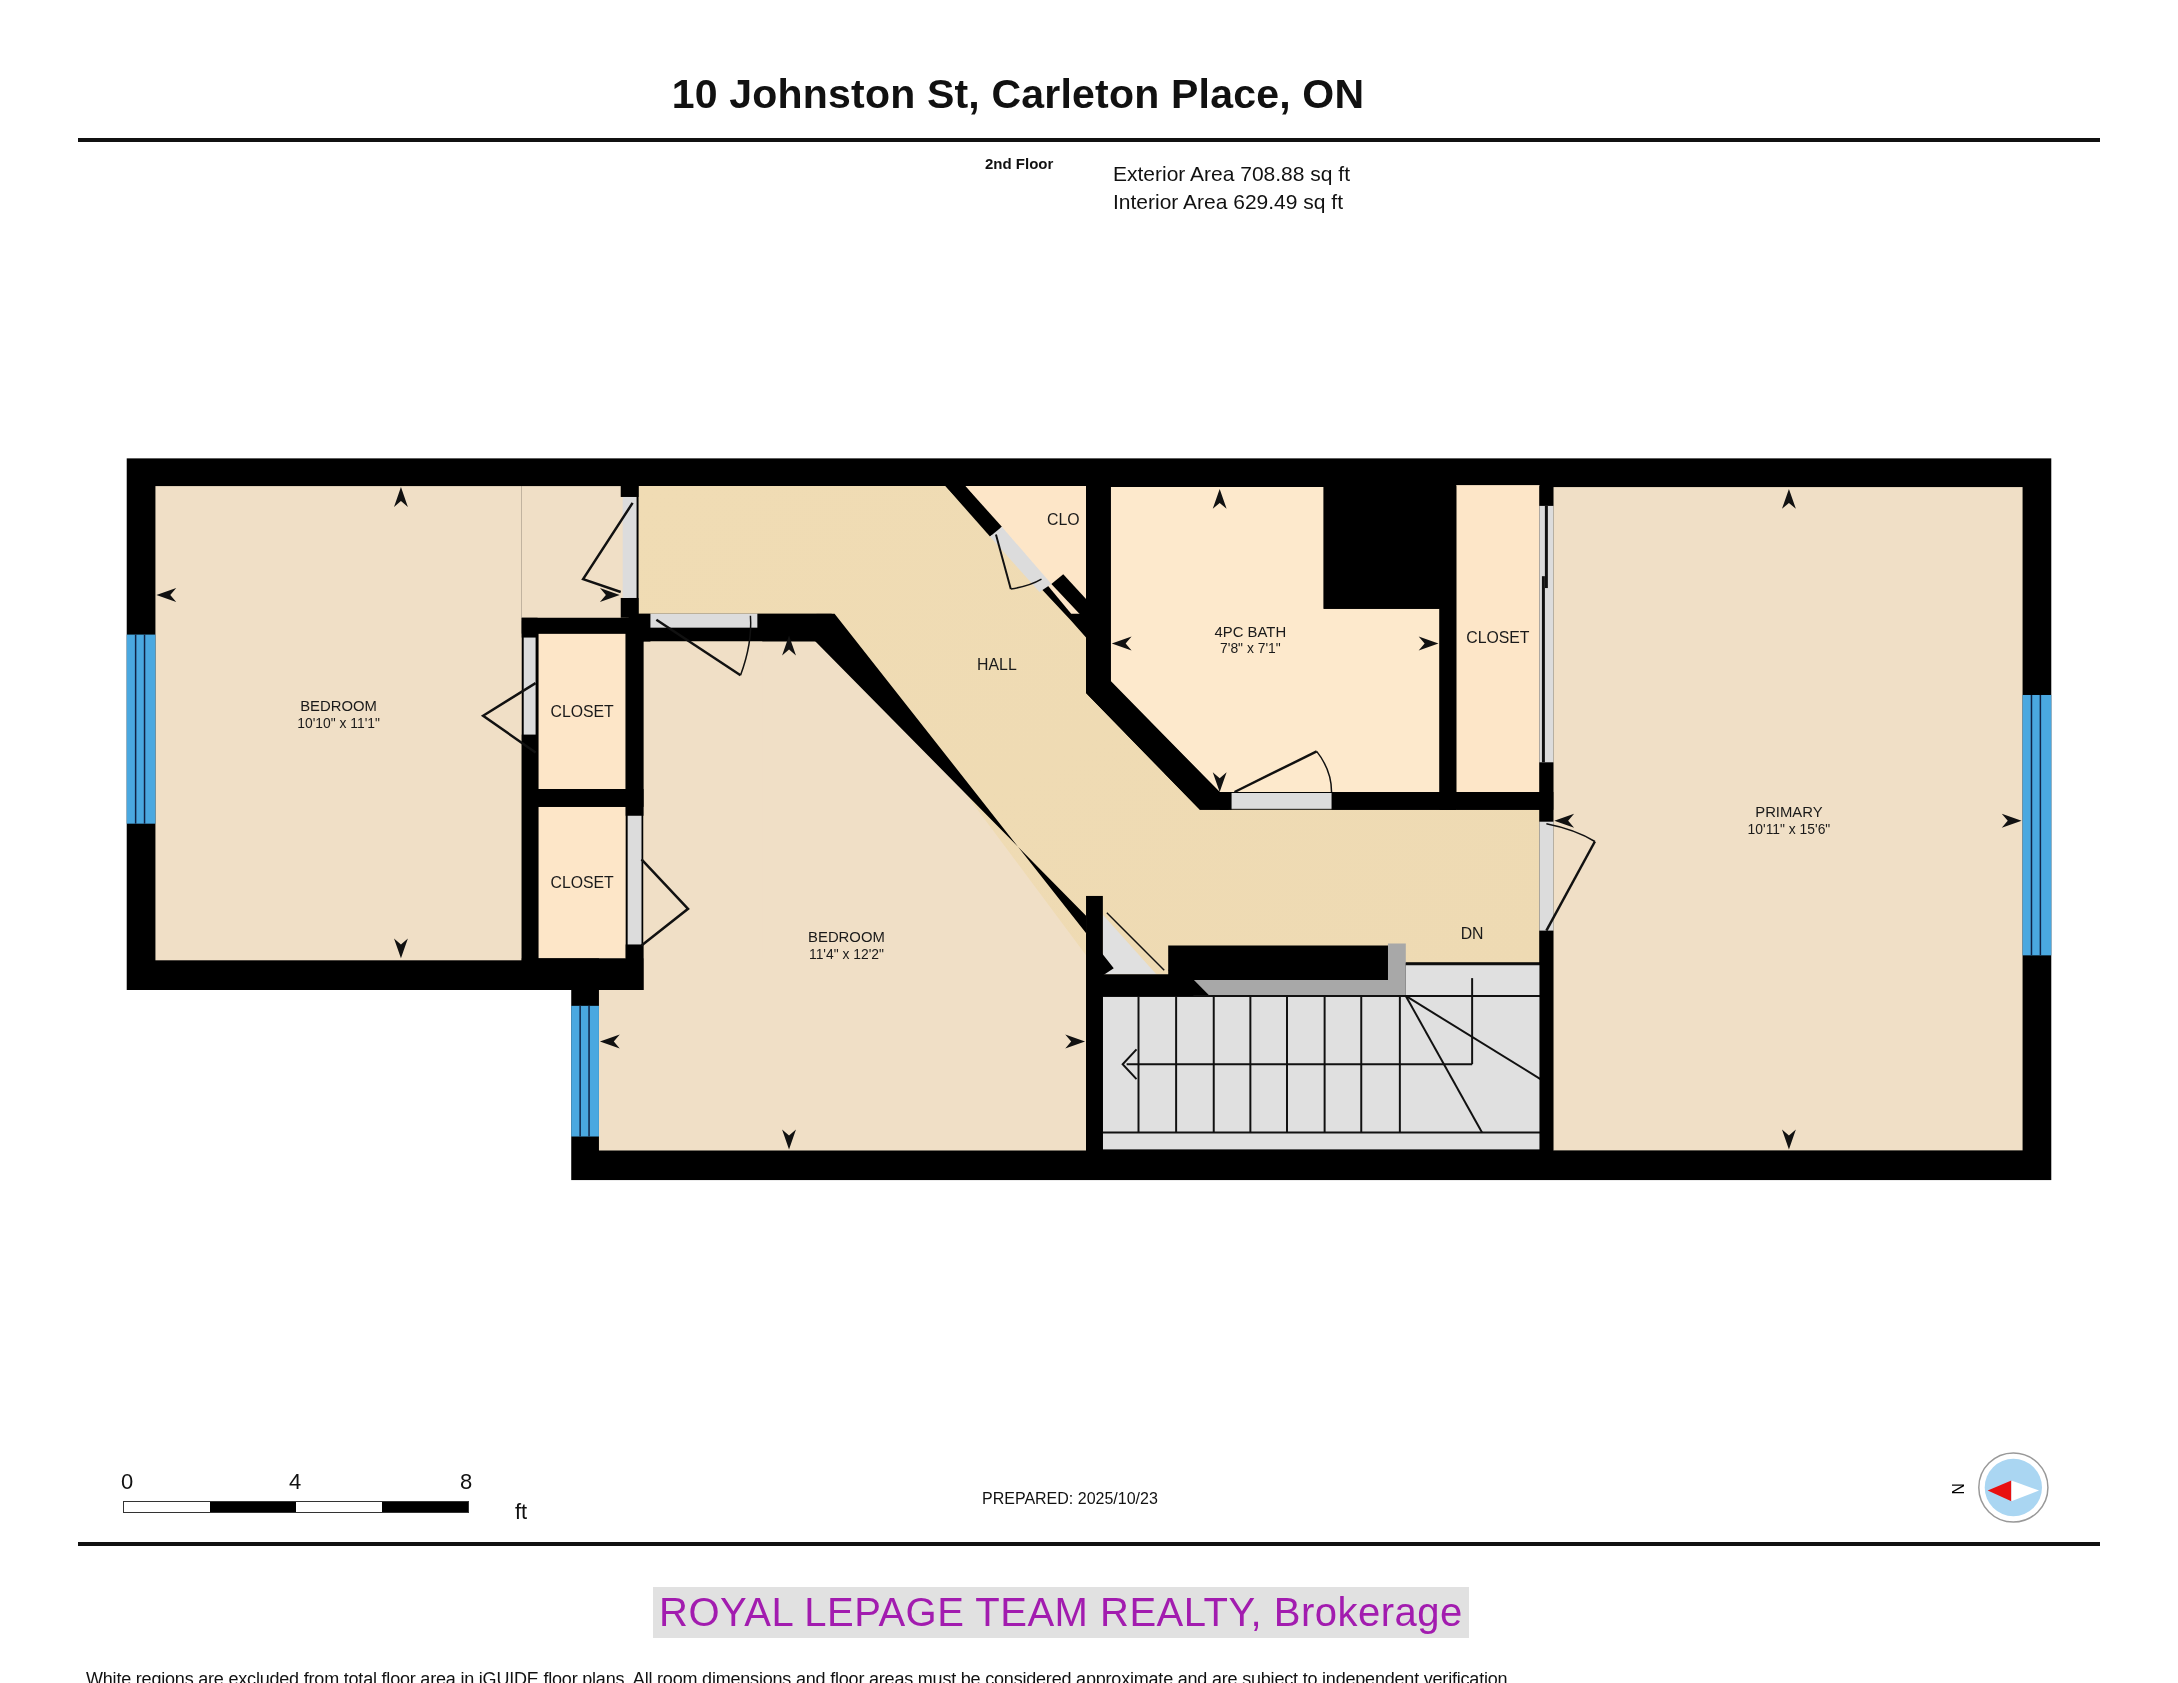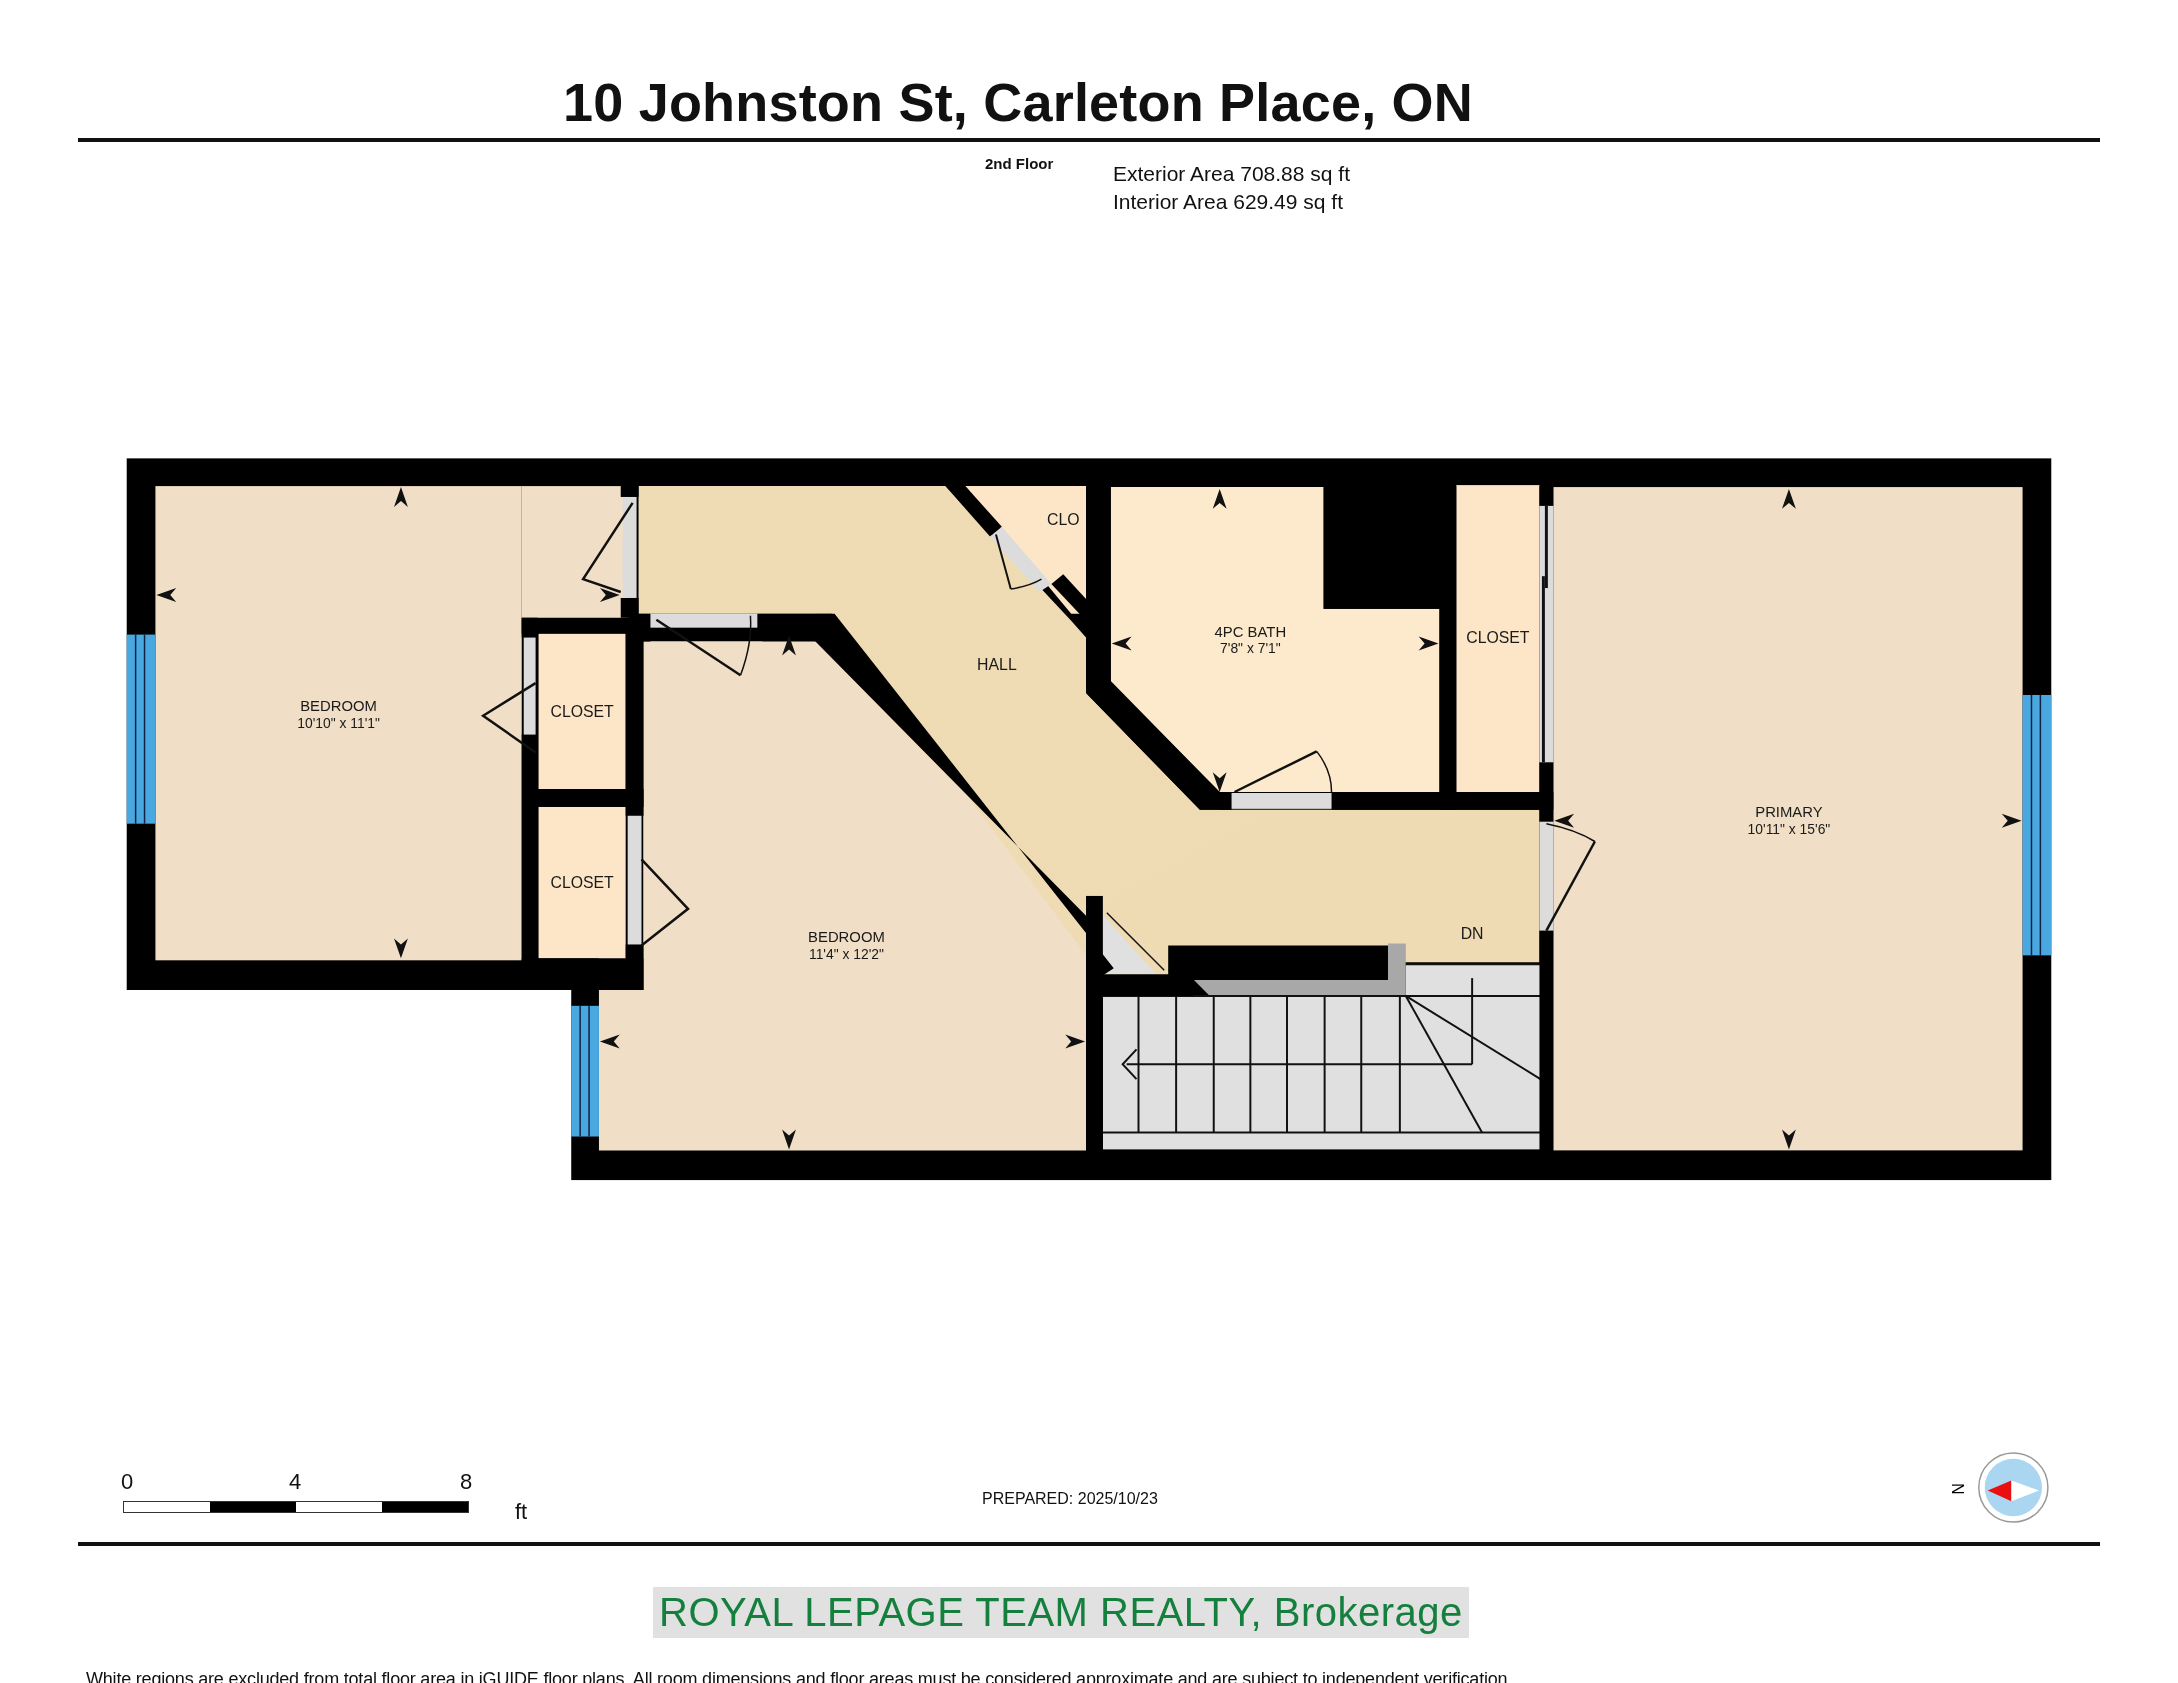--- a/index.html
+++ b/index.html
@@ -1,31 +1,31 @@
 <!DOCTYPE html>
 <html><head>
 <meta charset="utf-8">
 <style>
   html, body { margin:0; padding:0; background:#ffffff; }
   body { width:2178px; height:1683px; position:relative; overflow:hidden; font-family:"Liberation Sans", sans-serif; color:#111; }
   .abs { position:absolute; }
-  #title { left:0; top:71px; width:2036px; text-align:center; font-size:54px; font-weight:bold; letter-spacing:0.2px; }
+  #title { left:0; top:71px; width:2036px; text-align:center; font-size:41px; font-weight:bold; letter-spacing:0.2px; }
   .rule { left:78px; width:2022px; height:4px; background:#111; }
   #floor-name { left:985px; top:155px; font-size:15px; font-weight:bold; }
   .area { left:1113px; font-size:21px; }
   #plan { left:0; top:0; width:2178px; height:1683px; }
   .room-label { font-family:"Liberation Sans", sans-serif; font-size:15px; fill:#1a1a1a; text-anchor:middle; }
   .room-dim { font-family:"Liberation Sans", sans-serif; font-size:14px; fill:#1a1a1a; text-anchor:middle; }
   .small-label { font-family:"Liberation Sans", sans-serif; font-size:16px; fill:#1a1a1a; text-anchor:middle; }
   #scale { left:123px; top:1469px; width:396px; height:69px; }
   .scale-num { font-size:22px; position:absolute; top:0; }
   #prepared { left:982px; top:1490px; font-size:16px; }
   #compass { left:1948px; top:1448px; width:109px; height:79px; }
   #disclaimer { left:86px; top:1636px; font-size:18px; letter-spacing:-0.2px;margin-top:33px; }
-  #watermark { left:653px; top:1587px; height:51px; padding:0 6px; font-size:40px; color:#15803d; background:rgba(200,200,200,0.55); line-height:51px; letter-spacing:0.5px; }
+  #watermark { left:653px; top:1587px; height:51px; padding:0 6px; font-size:40px; color:#a21caf; background:rgba(200,200,200,0.55); line-height:51px; letter-spacing:0.5px; }
 </style>
 </head>
 <body>
 
 <div id="title" class="abs">10 Johnston St, Carleton Place, ON</div>
 <div class="abs rule" style="top:138px;"></div>
 <div id="floor-name" class="abs">2nd Floor</div>
 <div class="abs area" style="top:162px;">Exterior Area 708.88 sq ft</div>
 <div class="abs area" style="top:190px;">Interior Area 629.49 sq ft</div>
 

